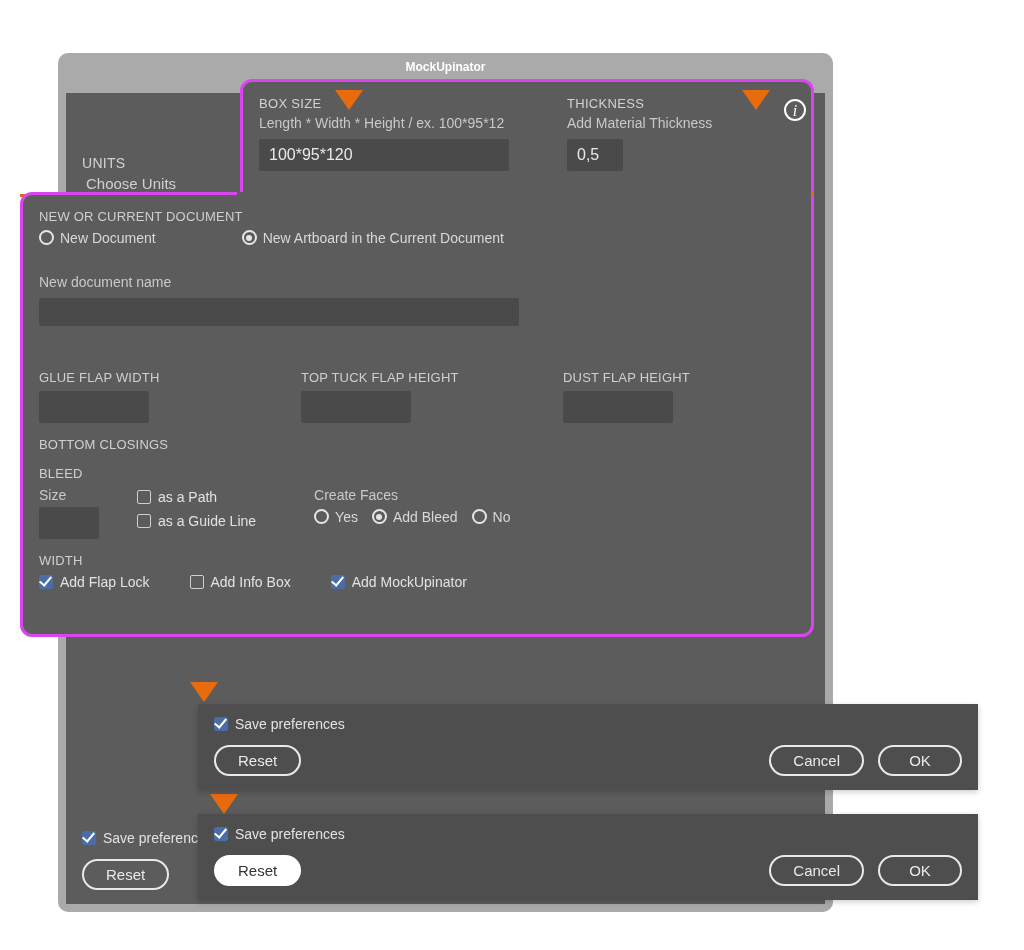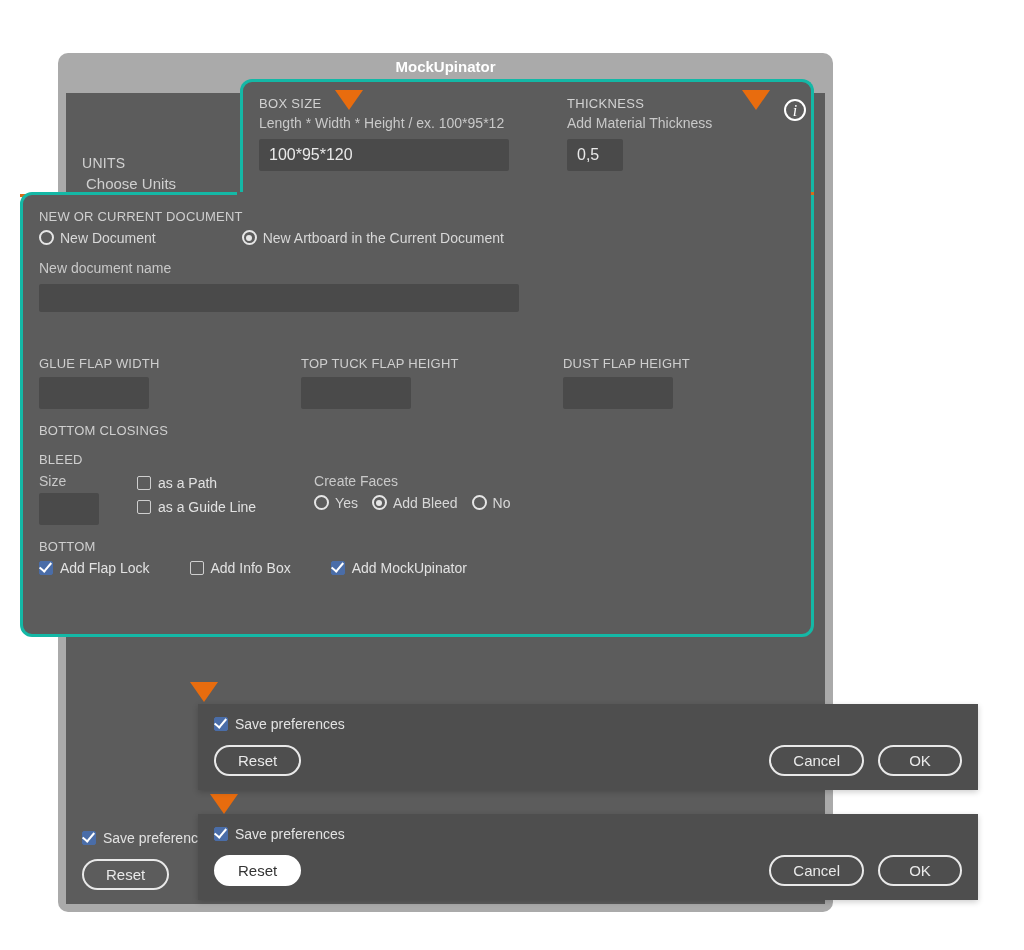--- a/index.html
+++ b/index.html
@@ -21,21 +21,21 @@
     border-radius: 10px;
     overflow: visible;
     padding-bottom: 8px;
   }
   .titlebar {
     height: 40px;
     line-height: 28px;
     text-align: center;
     color: #fff;
     font-weight: 600;
-    font-size: 15px;
+    font-size: 12px;
   }
   .dialog-body {
     margin: 0 8px 0 8px;
     background: #5c5c5c;
     position: relative;
     padding: 12px 16px 14px 16px;
     color: #d8d8d8;
   }
   .section-label {
     font-size: 13px;
@@ -69,21 +69,21 @@
   .cb-box {
     width: 14px; height: 14px; border: 1.5px solid #cfcfcf; border-radius: 2px; position: relative;
     background: transparent;
   }
   .cb-box.checked { background: #4a6da8; border-color: #4a6da8; }
   .cb-box.checked::after {
     content: ""; position: absolute; left: 2px; top: -2px; width: 5px; height: 10px;
     border-right: 2px solid #fff; border-bottom: 2px solid #fff; transform: rotate(40deg);
   }
   .highlight-panel {
-    border: 3px solid #14b8a6;
+    border: 3px solid #d946ef;
     border-radius: 12px;
     position: absolute;
     background: #5c5c5c;
   }
   .panel-top {
     left: 240px; top: 79px; width: 574px; height: 115px;
     border-bottom: none;
     border-bottom-left-radius: 0; border-bottom-right-radius: 0;
   }
   .panel-main {
@@ -224,21 +224,21 @@
       <div class="radio-line">
         <span class="radio">
             <span class="radio-empty"></span>
             <span>New Document</span>
           </span>
         <span class="radio" style="margin-left:58px">
             <span class="radio-dot"></span>
             <span>New Artboard in the Current Document</span>
           </span>
       </div>
-      <div style="margin-top:14px" class="subtext">New document name</div>
+      <div style="margin-top:28px" class="subtext">New document name</div>
       <input class="text-input input-xl" value="" style="">
     </div>
 
     <div class="group cols3">
       <div style="flex:1">
         <div class="hdr">GLUE FLAP WIDTH</div>
         <input class="text-input input-md" style="">
       </div>
       <div style="flex:1">
         <div class="hdr">TOP TUCK FLAP HEIGHT</div>
@@ -285,21 +285,21 @@
             <span class="radio">
                 <span class="radio-empty"></span>
                 <span>No</span>
               </span>
           </div>
         </div>
       </div>
     </div>
 
     <div class="group" style="margin-bottom:4px">
-      <div class="hdr">BOTTOM</div>
+      <div class="hdr">WIDTH</div>
       <div class="extras-row">
         <span class="checkbox">
             <span class="cb-box checked"></span>
             <span>Add Flap Lock</span>
           </span>
         <span class="checkbox">
             <span class="cb-box"></span>
             <span>Add Info Box</span>
           </span>
         <span class="checkbox">

